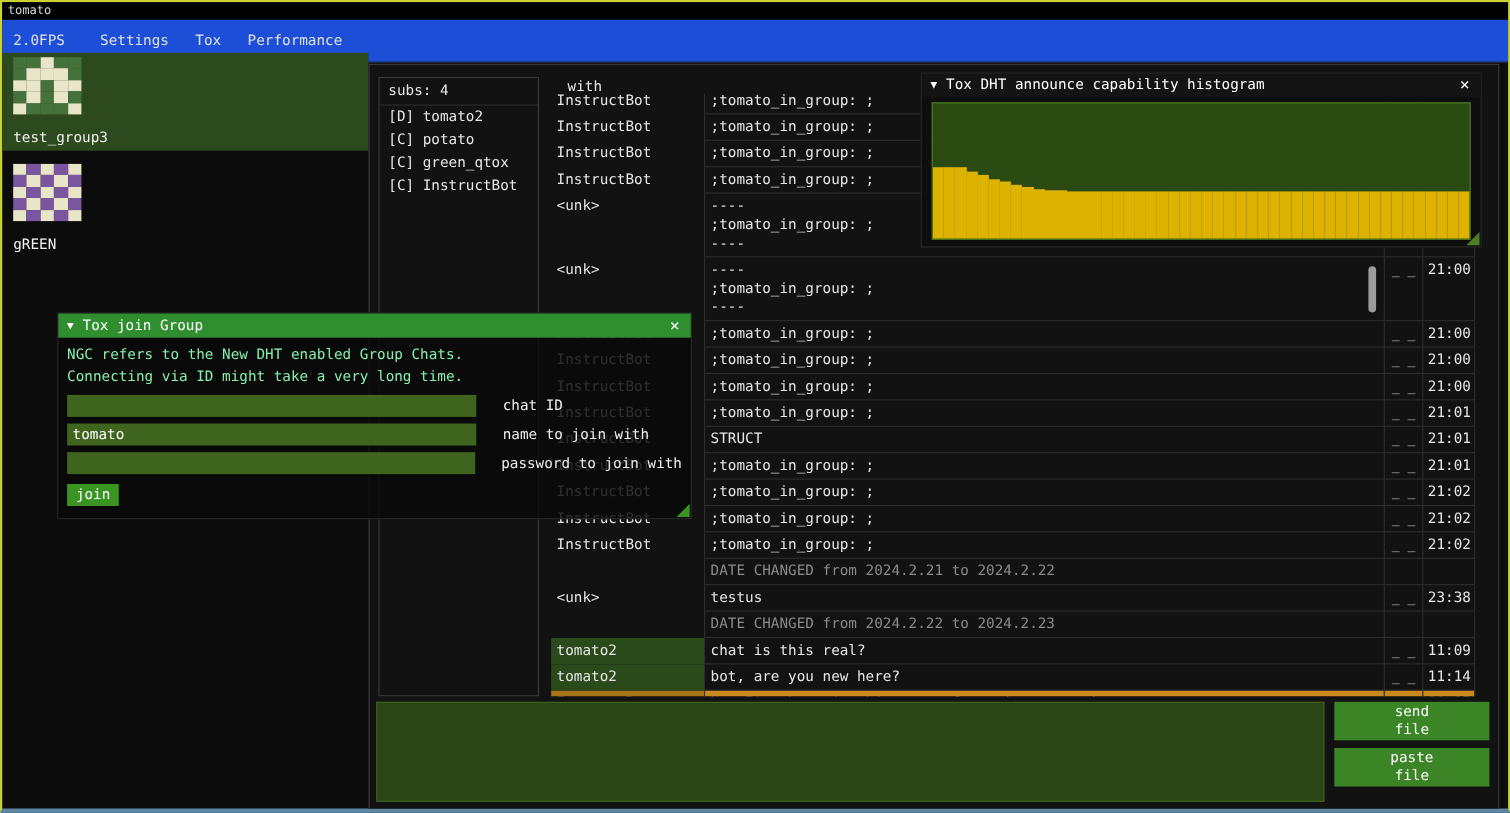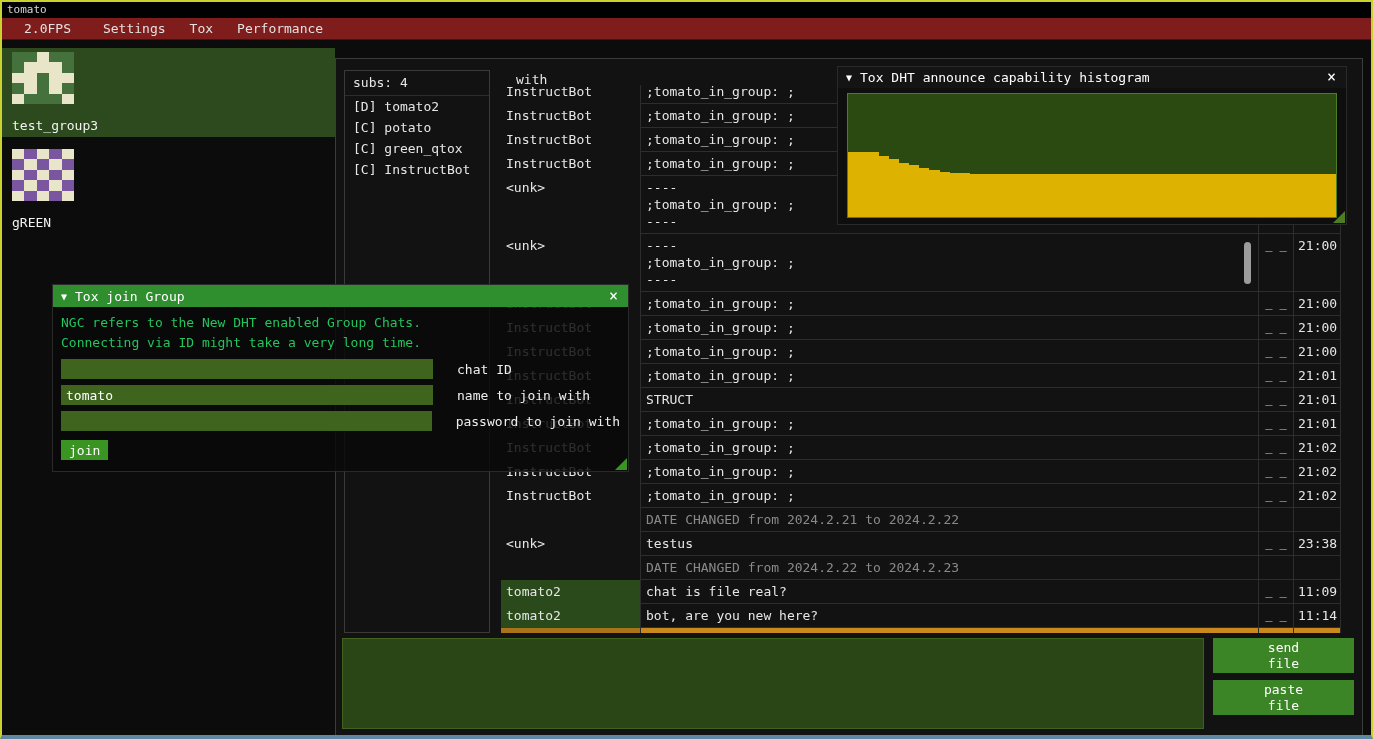--- a/index.html
+++ b/index.html
@@ -4,22 +4,22 @@
 <style>
   * { margin:0; padding:0; box-sizing:border-box; }
   html,body { width:1373px; height:739px; background:#000; }
   body { font-family:"DejaVu Sans Mono","Liberation Mono",monospace; }
 
   .app { position:relative; width:1373px; height:739px; background:#0c0c0c;
          border:2px solid #c9d22e; border-bottom:4px solid #5d87a2; overflow:hidden; }
 
   .titlebar { height:16px; background:#010101; color:#d8d8d8; font-size:11px;
               line-height:16px; padding-left:5px; }
-  .menubar { height:22px; background:#7f1d1d; color:#e2e2e2; font-size:13px;
-             display:flex; align-items:center; border-bottom:1px solid #222;padding-left:12px; }
+  .menubar { height:39px; background:#1d4ed8; color:#e2e2e2; font-size:13px;
+             display:flex; align-items:center; border-bottom:1px solid #222; }
   .fps { padding:0 10px; margin-right:10px; }
   .menu-item { padding:0 12px; cursor:default; }
 
   
   .groups-sidebar { position:absolute; left:0; top:40px; width:333px; bottom:0; padding-top:6px; }
   .group-item { display:flex; align-items:flex-start; gap:10px; padding:4px 10px; margin-bottom:8px; min-height:56px;flex-direction:column; }
   .group-item.selected { background:#2c4a1d; }
   .avatar { width:62px; height:52px; display:grid; grid-template-columns:repeat(5,1fr);
             grid-template-rows:repeat(5,1fr); flex:none; }
   .group-name { color:#f2f2f2; font-size:13px; padding-top:4px; }
@@ -66,21 +66,21 @@
   .fwin-titlebar { height:22px; display:flex; align-items:center; padding:0 8px;
                    color:#fff; font-size:13px; gap:8px; }
   .fwin-title { flex:1; white-space:pre; }
   .collapse-arrow { font-size:10px; }
   .close-x { font-size:15px; line-height:15px; cursor:pointer; padding:0 2px; }
 
   .join-window { left:50px; top:282px; width:577px; height:188px;
                  background:rgba(10,10,10,0.84); z-index:10; }
   .join-window .fwin-titlebar { background:#2f8f2f; }
   .join-body { padding:6px 8px; }
-  .join-note { color:#22c55e; font-size:13px; line-height:20px; white-space:pre; }
+  .join-note { color:#86efac; font-size:13px; line-height:20px; white-space:pre; }
   .field-row { display:flex; align-items:center; margin-top:6px; }
   .field-input { width:372px; height:20px; background:#3e641e; border:none; outline:none;
                  color:#fff; font-family:inherit; font-size:13px; padding:0 5px; }
   .field-label { color:#eee; font-size:13px; margin-left:24px; white-space:pre; }
   .join-btn { margin-top:9px; height:20px; padding:0 8px; background:#3a9422; border:none;
               color:#fff; font-family:inherit; font-size:13px; cursor:pointer; display:inline-block; }
   .resize-grip { position:absolute; right:1px; bottom:1px; width:0; height:0;
                  border-left:12px solid transparent; border-bottom:12px solid #3a9422; }
 
   .hist-window { left:835px; top:64px; width:510px; height:159px;
@@ -256,21 +256,21 @@
           <div class="cell c-time"></div>
           <div class="cell c-sender">&lt;unk&gt;</div>
           <div class="cell c-msg">testus</div>
           <div class="cell c-status">_ _</div>
           <div class="cell c-time">23:38</div>
           <div class="cell c-sender"></div>
           <div class="cell c-msg date-row">DATE CHANGED from 2024.2.22 to 2024.2.23</div>
           <div class="cell c-status"></div>
           <div class="cell c-time"></div>
           <div class="cell c-sender s-green">tomato2</div>
-          <div class="cell c-msg">chat is file real?</div>
+          <div class="cell c-msg">chat is this real?</div>
           <div class="cell c-status">_ _</div>
           <div class="cell c-time">11:09</div>
           <div class="cell c-sender s-green">tomato2</div>
           <div class="cell c-msg">bot, are you new here?</div>
           <div class="cell c-status">_ _</div>
           <div class="cell c-time">11:14</div>
           <div class="cell c-sender s-orange">InstructBot</div>
           <div class="cell c-msg hl">No, I've been in this group for quite some time.</div>
           <div class="cell c-status hl delivered">d</div>
           <div class="cell c-time hl">11:15</div>

